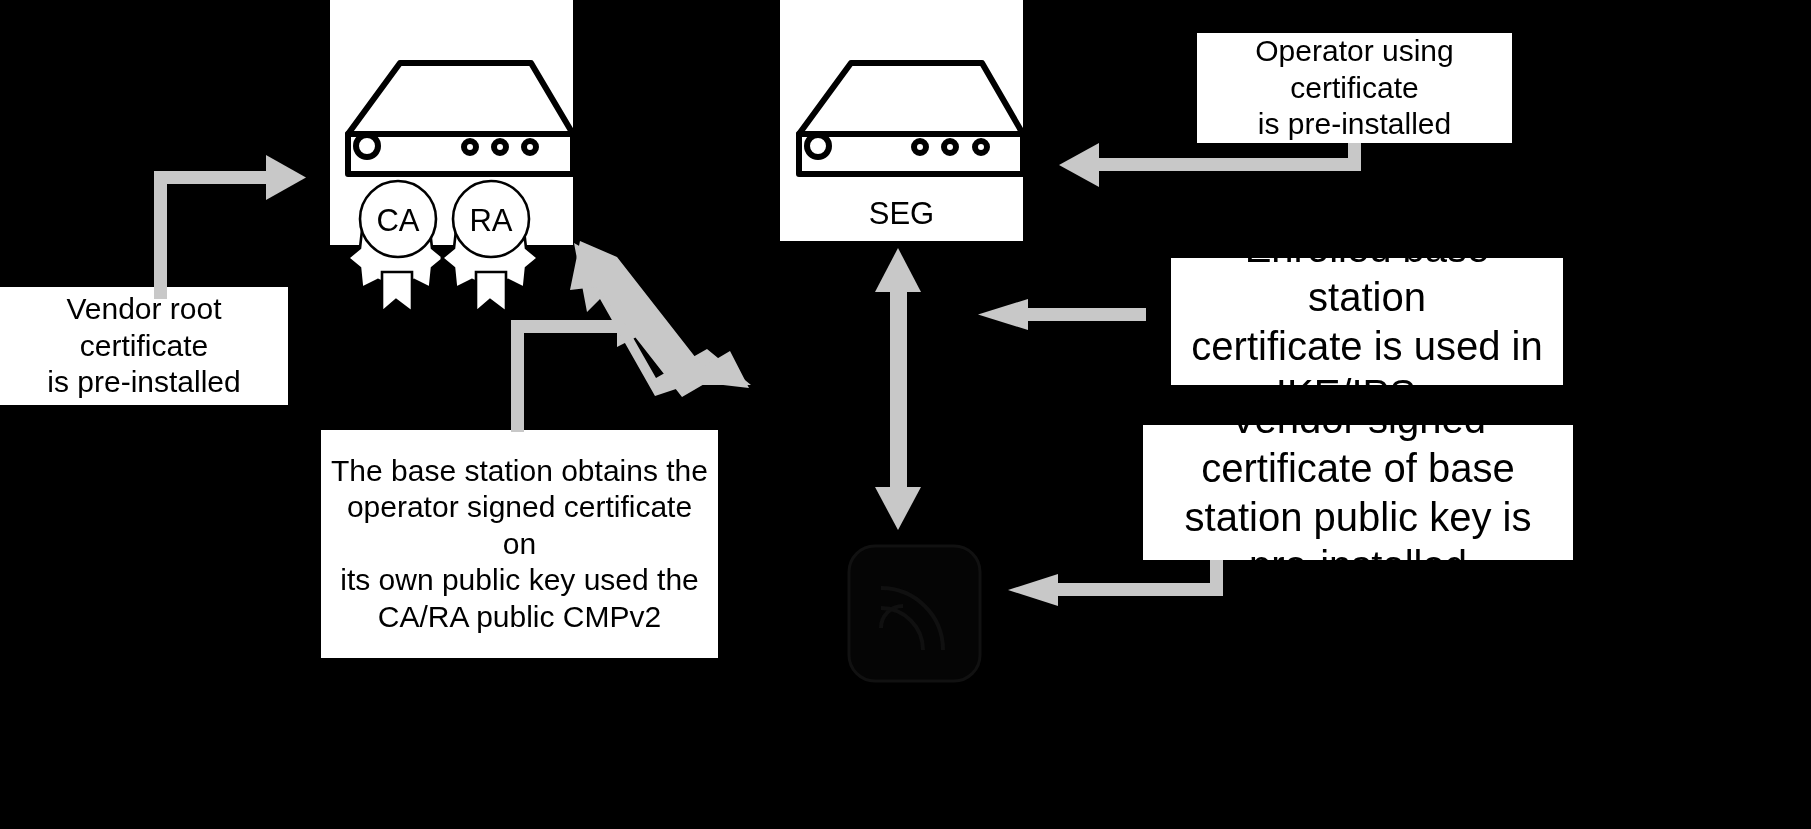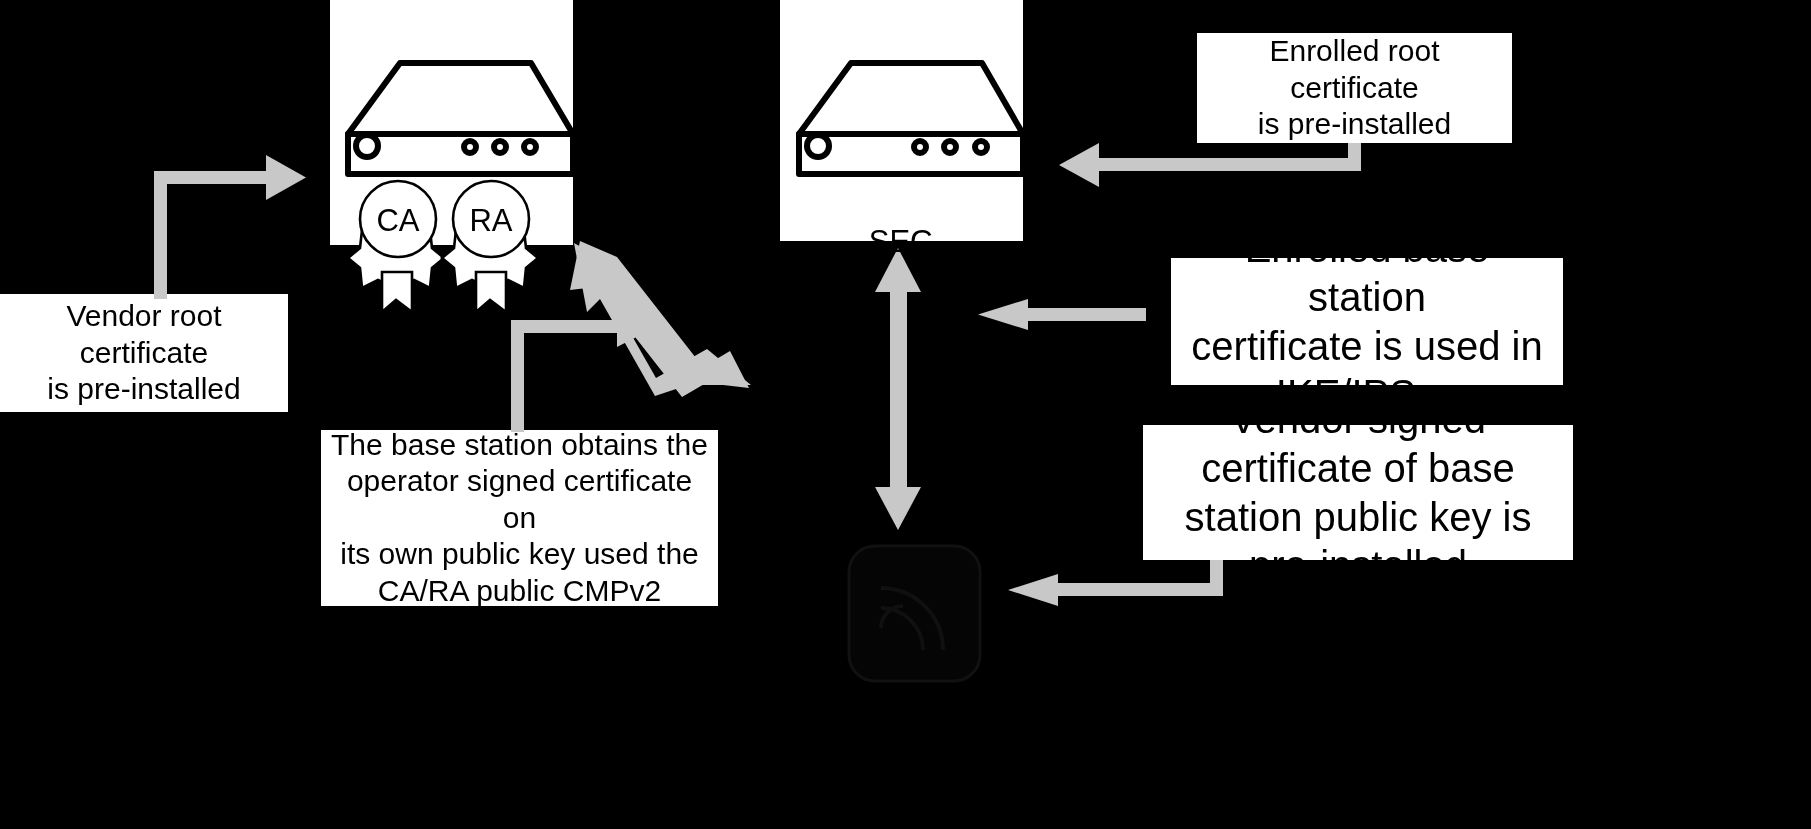--- a/index.html
+++ b/index.html
@@ -47,49 +47,49 @@
   }
 </style>
 </head>
 <body>
 
 <div id="canvas">
 
   <div class="panel" style="left:330px; top:0px; width:243px; height:245px;"></div>
   <div class="panel" style="left:780px; top:0px; width:243px; height:241px;"></div>
 
-  <div class="callout" style="left:0px; top:287px; width:288px; height:118px; font-size:30px;margin-top:7px;">
+  <div class="callout" style="left:0px; top:287px; width:288px; height:118px; font-size:30px;">
     <span class="txt">
       <span>Vendor root certificate</span><br>
       <span>is pre-installed</span>
     </span>
   </div>
 
   <div class="callout" style="left:1197px; top:33px; width:315px; height:110px; font-size:30px;">
     <span class="txt">
-      <span>Enrolled root certificate</span><br>
+      <span>Operator using certificate</span><br>
       <span>is pre-installed</span>
     </span>
   </div>
 
   <div class="callout" style="left:1143px; top:258px; width:392px; height:127px; font-size:40px;margin-left:28px;">
     <span class="txt">
       <span>Enrolled base station</span><br>
       <span>certificate is used in IKE/IPSec</span>
     </span>
   </div>
 
   <div class="callout" style="left:1143px; top:425px; width:430px; height:135px; font-size:40px;">
     <span class="txt">
       <span>Vendor signed certificate of base</span><br>
       <span>station public key is pre-installed</span>
     </span>
   </div>
 
-  <div class="callout" style="left:321px; top:430px; width:397px; height:176px; font-size:30px;">
+  <div class="callout" style="left:321px; top:430px; width:397px; height:228px; font-size:30px;">
     <span class="txt">
       <span>The base station obtains the</span><br>
       <span>operator signed certificate on</span><br>
       <span>its own public key used the</span><br>
       <span>CA/RA public CMPv2</span>
     </span>
   </div>
 
   <svg class="svg-layer" viewBox="0 0 1811 829">
 
@@ -181,17 +181,17 @@
       <rect x="849" y="546" width="131" height="135" rx="26" ry="26" fill="#050505" stroke="#111111" stroke-width="3"></rect>
       <g fill="none" stroke="#101010" stroke-width="4">
         <path d="M881,628 a22,22 0 0 1 22,-22"></path>
         <path d="M881,608 a42,42 0 0 1 42,42"></path>
         <path d="M881,588 a62,62 0 0 1 62,62"></path>
       </g>
     </g>
 
   </svg>
 
-  <div class="node-label" style="left:780px; top:198px; width:243px;margin-top:28px;">
+  <div class="node-label" style="left:780px; top:198px; width:243px;">
     <span>SEG</span>
   </div>
 
 </div>
 
 </body></html>

